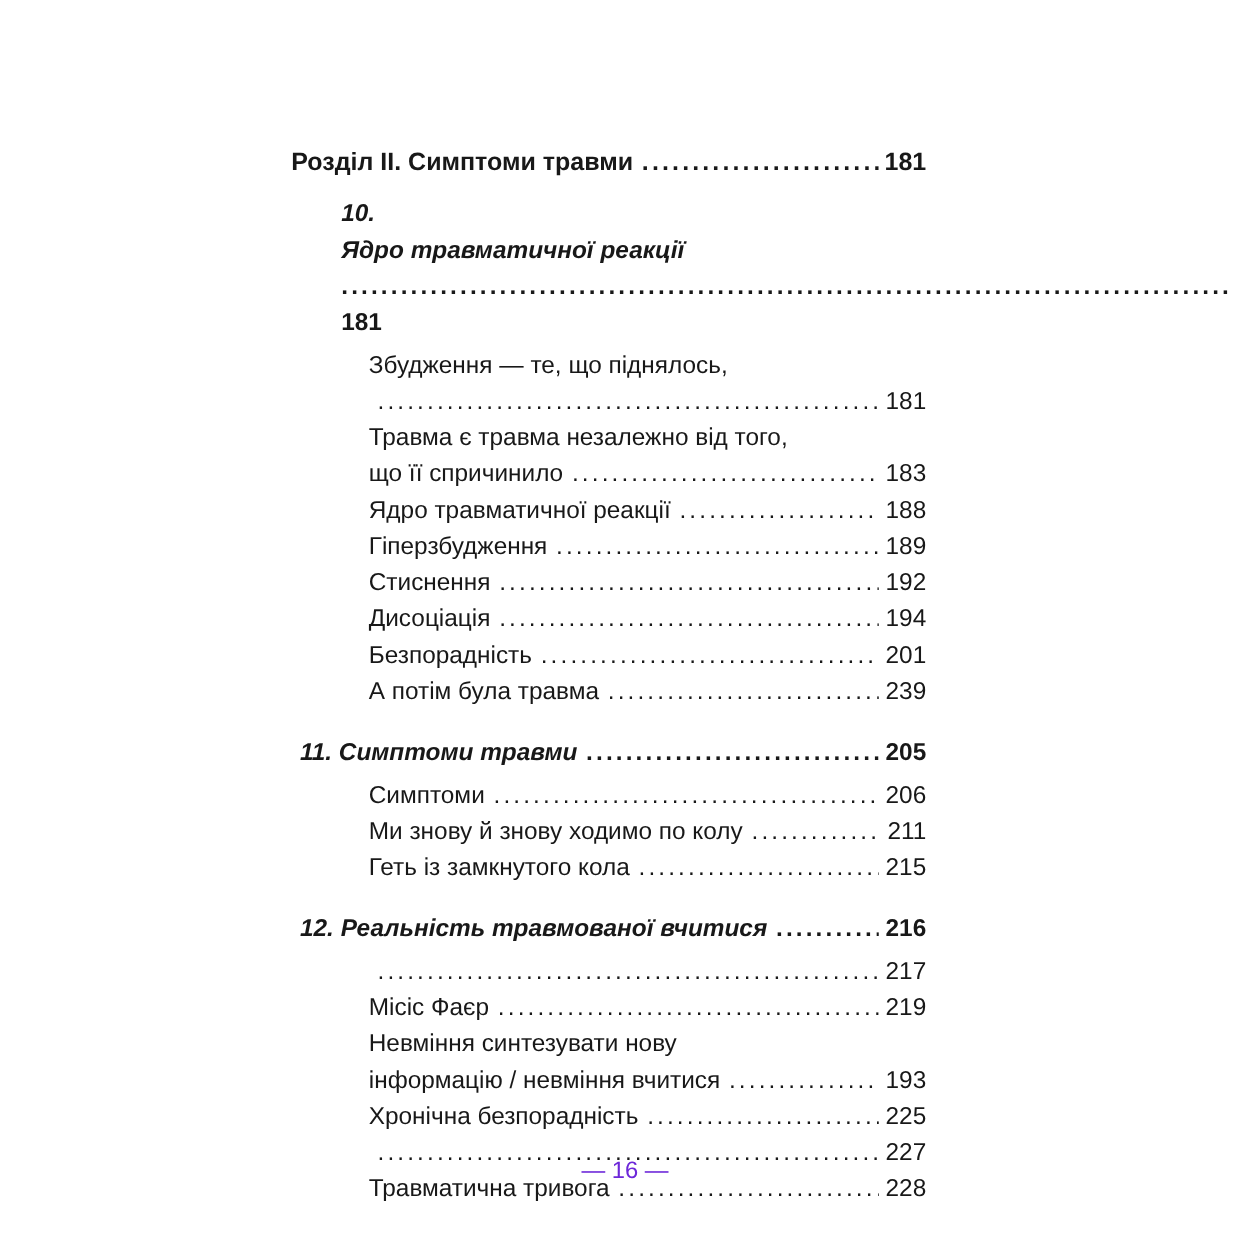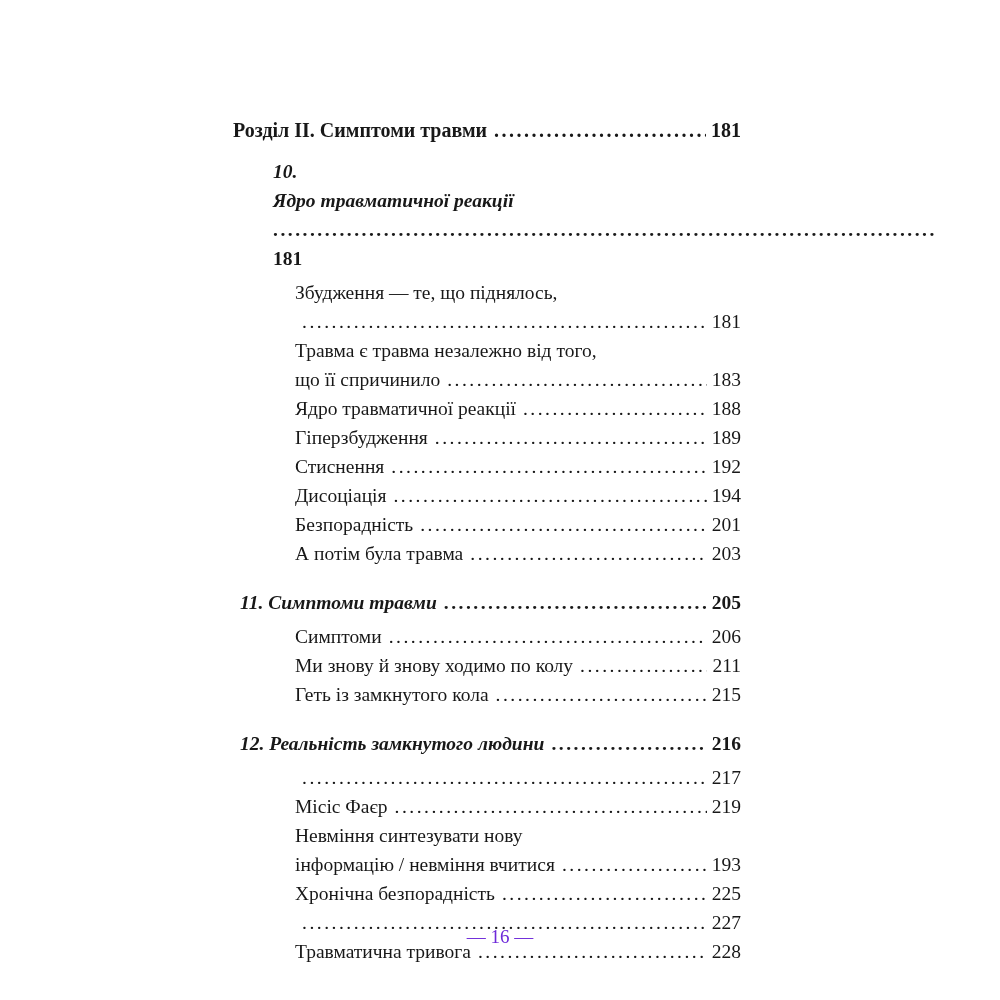--- a/index.html
+++ b/index.html
@@ -5,21 +5,21 @@
   html, body {
     margin: 0;
     padding: 0;
     background: #ffffff;
   }
   .page {
     position: relative;
     width: 1000px;
     height: 1000px;
     background: #ffffff;
-    font-family: Liberation Serif, serif;
+    font-family: Liberation Sans, sans-serif;
     color: #181818;
     overflow: hidden;
   }
   .toc {
     position: absolute;
     left: 233px;
     top: 116px;
     width: 508px;
   }
   .row {
@@ -129,21 +129,21 @@
         <span class="pagenum">194</span>
       </div>
       <div class="row item">
         <span class="title">Безпорадність</span>
         <span class="leader">..........................................................................................</span>
         <span class="pagenum">201</span>
       </div>
       <div class="row item">
         <span class="title">А потім була травма</span>
         <span class="leader">..........................................................................................</span>
-        <span class="pagenum">203</span>
+        <span class="pagenum">239</span>
       </div>
       <div class="row section gap">
         <span class="num">11. </span>
         <span class="title">Симптоми травми</span>
         <span class="leader">..........................................................................................</span>
         <span class="pagenum">205</span>
       </div>
       <div class="row item">
         <span class="title">Симптоми</span>
         <span class="leader">..........................................................................................</span>
@@ -154,21 +154,21 @@
         <span class="leader">..........................................................................................</span>
         <span class="pagenum">211</span>
       </div>
       <div class="row item">
         <span class="title">Геть із замкнутого кола</span>
         <span class="leader">..........................................................................................</span>
         <span class="pagenum">215</span>
       </div>
       <div class="row section gap">
         <span class="num">12. </span>
-        <span class="title">Реальність замкнутого людини</span>
+        <span class="title">Реальність травмованої вчитися</span>
         <span class="leader">..........................................................................................</span>
         <span class="pagenum">216</span>
       </div>
       <div class="row item">
         <span class="leader">..........................................................................................</span>
         <span class="pagenum">217</span>
       </div>
       <div class="row item">
         <span class="title">Місіс Фаєр</span>
         <span class="leader">..........................................................................................</span>

